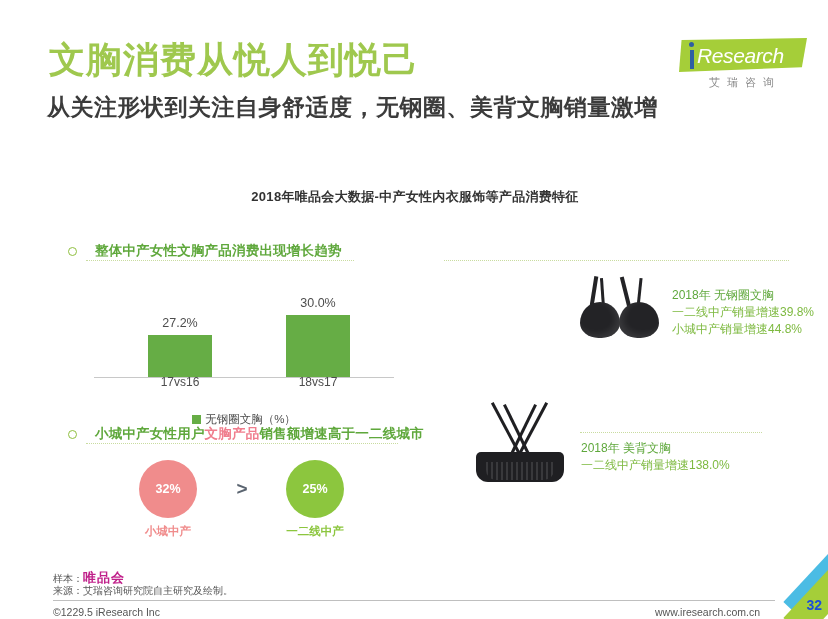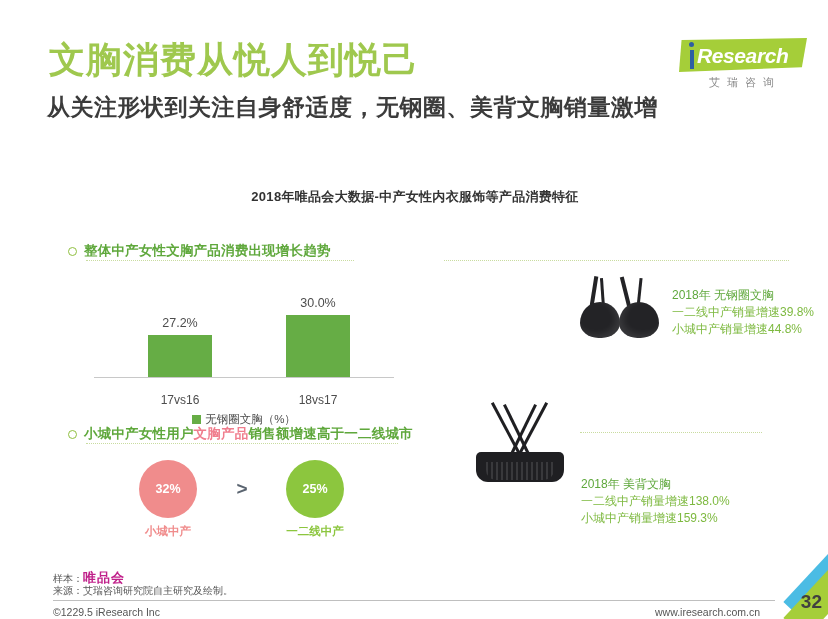--- a/index.html
+++ b/index.html
@@ -34,36 +34,36 @@
   }
   .logo-i-dot{
     position:absolute;left:18px;top:4px;width:5px;height:5px;
     border-radius:50%;background:#2E5FA3;
   }
   .logo-i-stem{
     position:absolute;left:19px;top:12px;width:4px;height:19px;background:#2E5FA3;
   }
   .logo-word{
     position:absolute;left:26px;top:6px;
-    font-size:21px;font-weight:bold;color:#ffffff;
+    font-size:21px;font-weight:normal;color:#ffffff;
     font-style:italic;letter-spacing:-0.4px;
   }
   .logo-cn{
     position:absolute;left:12px;top:37px;width:124px;
     text-align:center;font-size:11px;color:#8A8A8A;letter-spacing:7px;
   }
 
   
   .panel{position:absolute;left:24px;top:170px;width:782px;height:385px;background:#fff;}
   .panel-title{
     position:absolute;left:0;top:18px;width:782px;text-align:center;
     font-size:13px;font-weight:bold;color:#333333;letter-spacing:0.3px;
   }
 
-  .bullet-row{position:absolute;display:flex;align-items:center;gap:7px;white-space:nowrap;text-align:center;}
+  .bullet-row{position:absolute;display:flex;align-items:center;gap:18px;white-space:nowrap;text-align:center;}
   .bullet-dot{
     width:7px;height:7px;border-radius:50%;
     border:1.3px solid #8FBF3F;background:transparent;flex:none;
   }
   .bullet-txt{font-size:13.5px;font-weight:bold;color:#5FA83C;letter-spacing:0.2px;}
   .bullet-txt .hl{color:#F07E8E;}
 
   .dotline{
     position:absolute;height:0;border-top:1.5px dotted #C9DCA0;
   }
@@ -71,21 +71,21 @@
   
   .barchart{position:absolute;left:70px;top:110px;width:300px;height:135px;}
   .axis{position:absolute;left:0;bottom:37px;width:300px;height:1px;background:#C8C8C8;}
   .bar{position:absolute;bottom:38px;background:#66AD45;}
   .bar1{left:54px;width:64px;}
   .bar2{left:192px;width:64px;}
   .bar-val{
     position:absolute;font-size:12.5px;color:#4D4D4D;text-align:center;width:90px;
   }
   .bar-cat{
-    position:absolute;bottom:8px;font-size:12px;color:#4D4D4D;text-align:center;width:90px;
+    position:absolute;bottom:26px;font-size:12px;color:#4D4D4D;text-align:center;width:90px;
   }
   .legend{
     position:absolute;left:0;bottom:-12px;width:300px;
     display:flex;align-items:center;justify-content:center;gap:4px;
   }
   .legend-sw{width:9px;height:9px;background:#66AD45;flex:none;}
   .legend-lb{font-size:11.5px;color:#4D4D4D;}
 
   
   .circles{position:absolute;left:70px;top:290px;width:300px;height:95px;}
@@ -159,21 +159,21 @@
   .corner{position:absolute;right:0;top:545px;width:60px;height:74px;overflow:hidden;}
   .corner-blue{
     position:absolute;right:-14px;top:-6px;width:86px;height:22px;background:#4BBCE4;
     transform:rotate(-47deg);transform-origin:right top;
   }
   .corner-green{
     position:absolute;right:-14px;top:10px;width:86px;height:30px;background:#A5CE39;
     transform:rotate(-47deg);transform-origin:right top;
   }
   .corner-num{
-    position:absolute;right:6px;bottom:6px;font-size:19px;font-weight:bold;color:#404040;margin-left:13px;
+    position:absolute;right:6px;bottom:6px;font-size:14px;font-weight:bold;color:#1d4ed8;margin-left:13px;
   }
 </style>
 </head>
 <body>
 
 <div class="slide">
 
   <div class="hdr">
     <div class="hdr-title">文胸消费从悦人到悦己</div>
     <div class="hdr-sub">从关注形状到关注自身舒适度，无钢圈、美背文胸销量激增</div>
@@ -250,24 +250,23 @@
 
   <div class="bra2">
     <div class="xA"></div>
     <div class="xB"></div>
     <div class="xA2"></div>
     <div class="xB2"></div>
     <div class="band"></div>
     <div class="lace"></div>
   </div>
   <div class="dotline" style="left:580px;top:432px;width:182px;"></div>
-  <div class="prod-txt" style="left:581px;top:440px;margin-top:36px;">
+  <div class="prod-txt" style="left:581px;top:440px;">
     <div class="t1">2018年 美背文胸</div>
     <div>一二线中产销量增速138.0%</div>
-    <div>小城中产销量增速159.3%</div>
   </div>
 
   <div class="foot">
     <div class="foot-sample"><span>样本：</span><b>唯品会</b></div>
     <div class="foot-source">来源：艾瑞咨询研究院自主研究及绘制。</div>
     <div class="foot-rule"></div>
     <div class="foot-copy">©1229.5 iResearch Inc</div>
     <div class="foot-url">www.iresearch.com.cn</div>
   </div>
 

